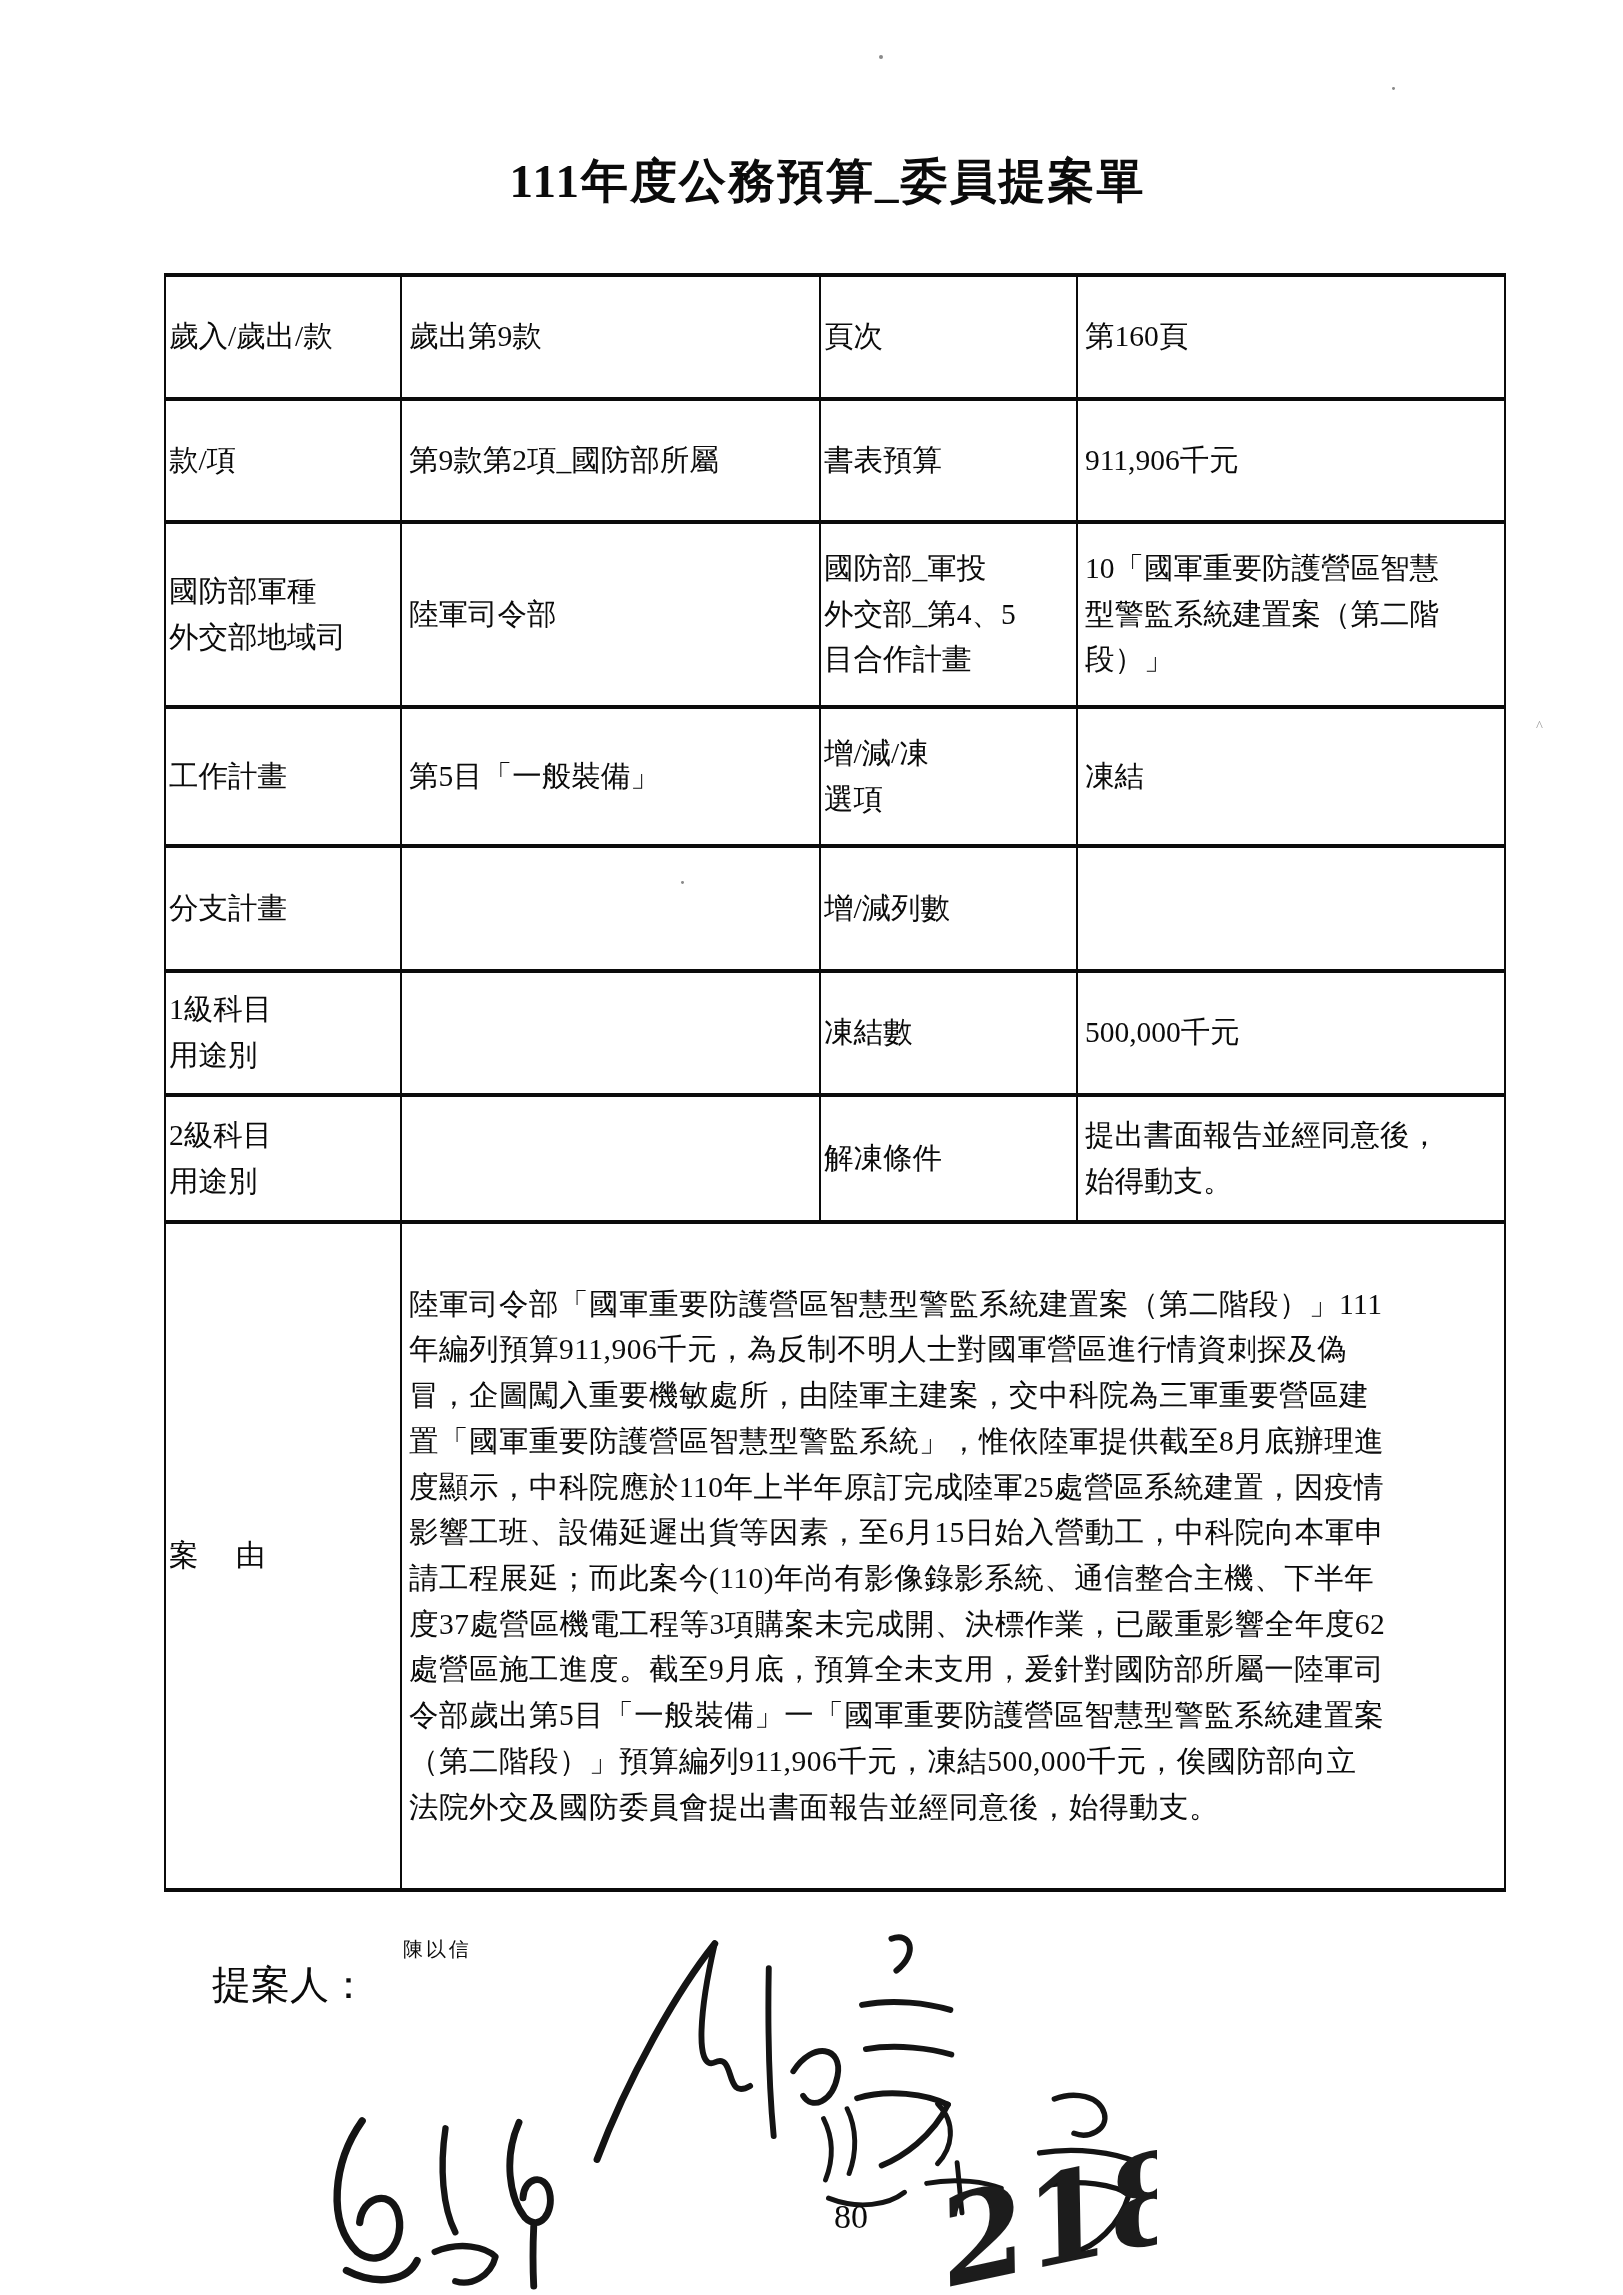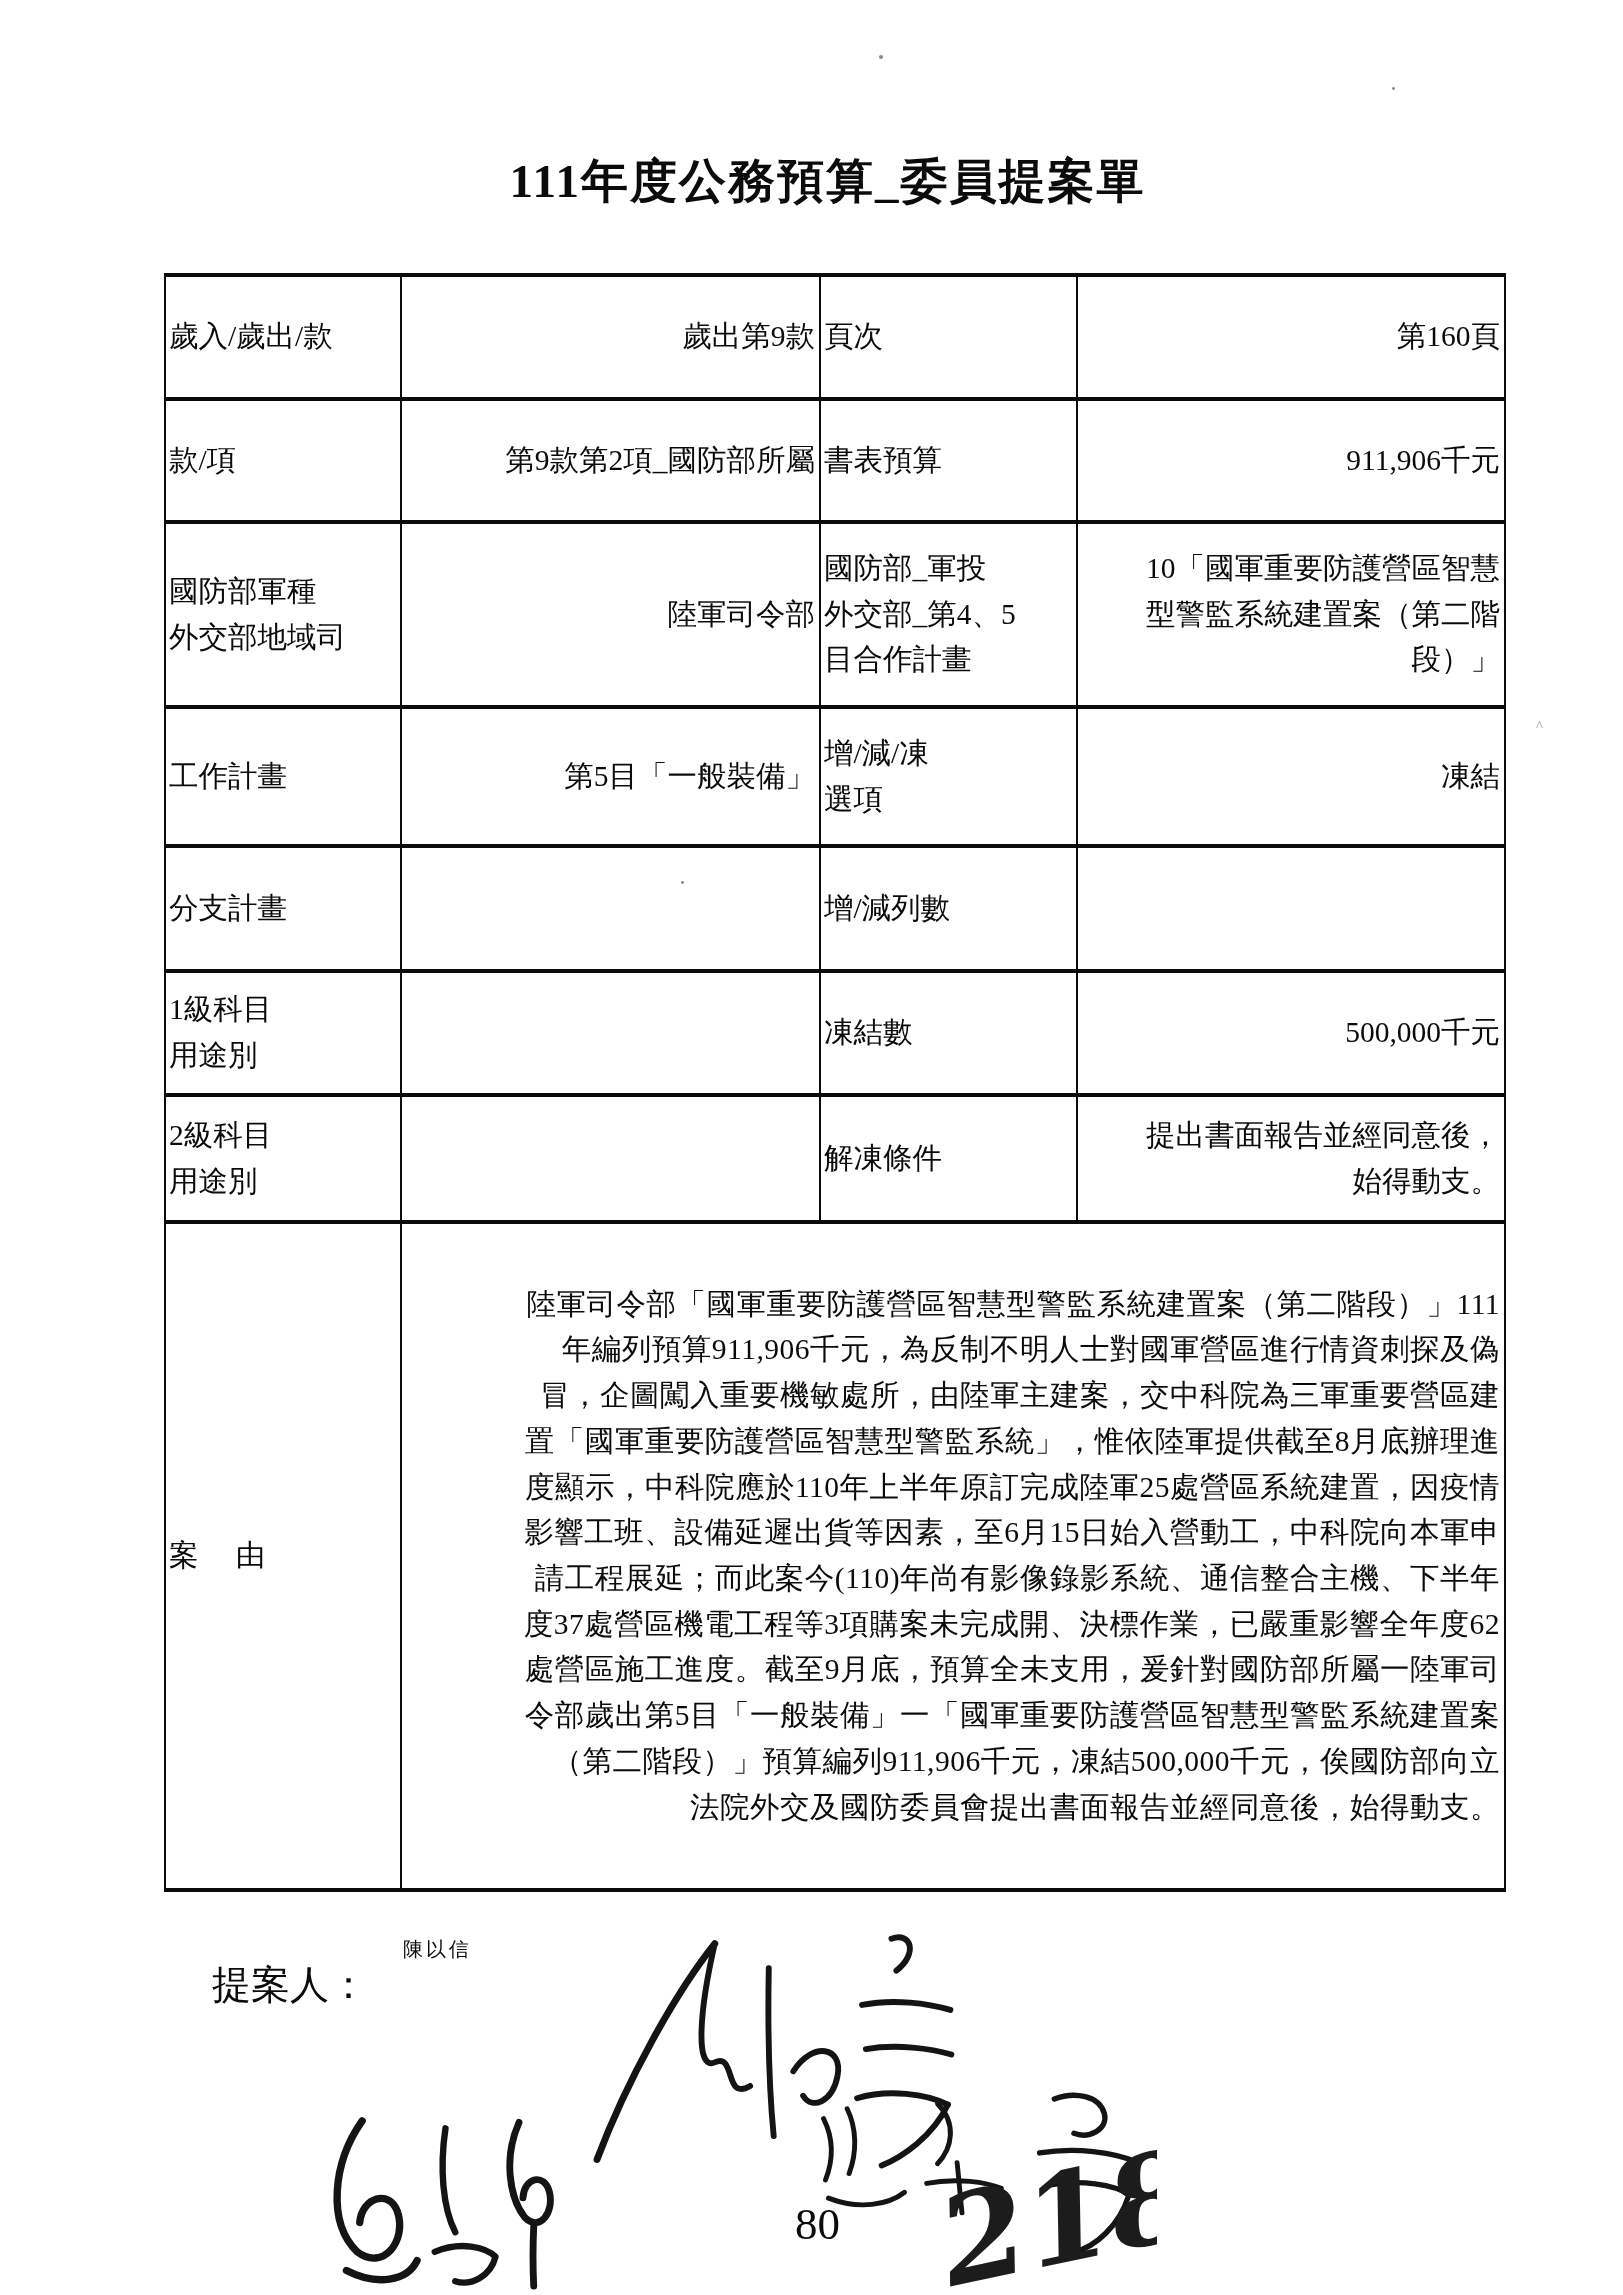--- a/index.html
+++ b/index.html
@@ -21,32 +21,32 @@
   }
   table.form th,table.form td{
     border:2px solid #0b0b0b;
     border-top-width:4.4px;border-bottom-width:4.4px;
     font-size:29.5px;font-weight:normal;
     white-space:pre-line;
     overflow:hidden;
     line-height:1.55;
   }
   table.form th{text-align:left;vertical-align:middle;padding:0 2.9px;}
-  table.form td{text-align:right;vertical-align:middle;padding:0 3.9px 0 6.9px;}
+  table.form td{text-align:left;vertical-align:middle;padding:0 3.9px 0 6.9px;}
   tr.r1{height:124px;} tr.r2{height:123px;} tr.r3{height:185px;}
   tr.r4{height:139px;} tr.r5{height:125px;} tr.r6{height:124px;}
   tr.r7{height:127px;} tr.r8{height:668px;}
   td.case{
     vertical-align:top;padding:7.9px 2.9px 0 5.9px;
     font-size:31px;line-height:55px;letter-spacing:0.5px;
   }
   th.case-label{letter-spacing:3.9px;}
   .proposer-label{position:absolute;left:180px;top:1958px;font-size:39px;}
   .proposer-name{position:absolute;left:371px;top:1936px;font-size:20px;letter-spacing:2.9px;}
-  .pageno{position:absolute;left:763px;top:2198px;font-size:45px;}
+  .pageno{position:absolute;left:802px;top:2198px;font-size:34px;}
   .sig{position:absolute;}
   .sig path{fill:none;stroke:#141414;stroke-linecap:round;stroke-linejoin:round;}
   .hand-num text{
     font-family:"DejaVu Serif","Liberation Serif",serif;
     font-style:italic;font-weight:bold;fill:#1c1c1c;
   }
   .speck{position:absolute;background:#8a8a8a;border-radius:50%;}
   .caret-mark{position:absolute;color:#9a9a9a;font-size:14.7px;}
 </style>
 </head>

